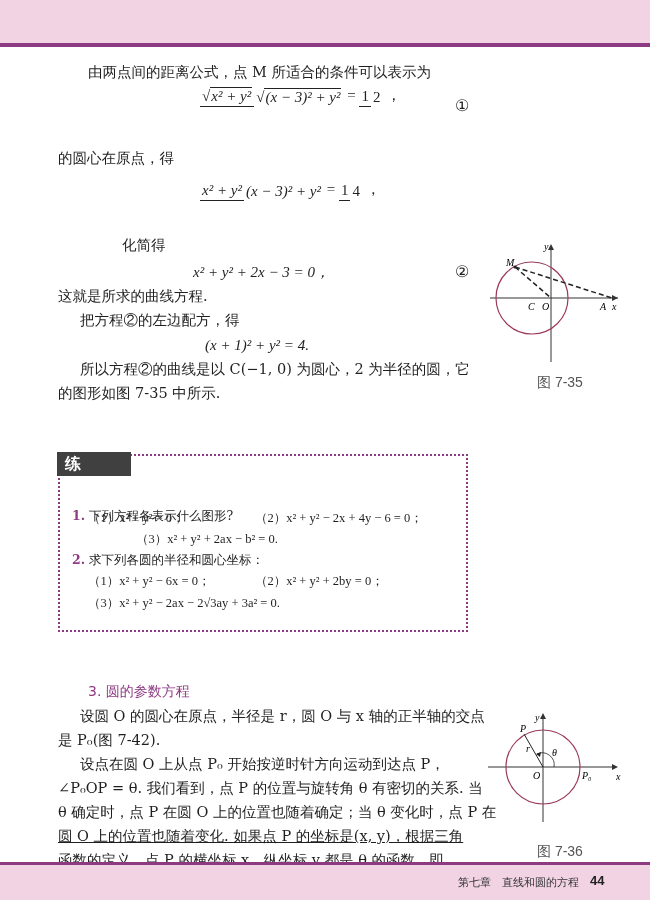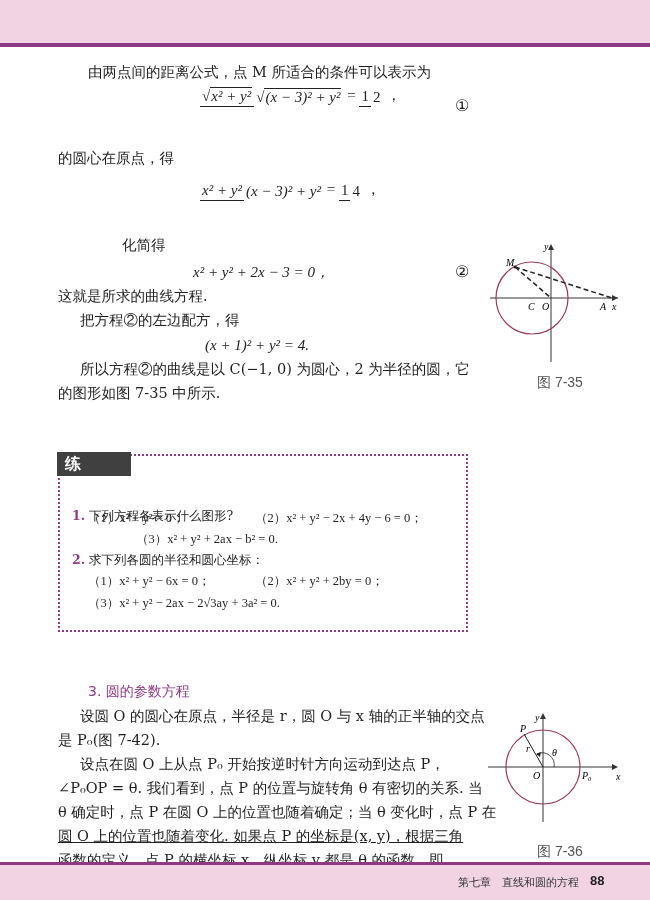--- a/index.html
+++ b/index.html
@@ -144,13 +144,13 @@
   <text x="45" y="69" font-size="10" font-style="italic" font-family="Liberation Serif, serif">O</text>
   <text x="94" y="69" font-size="10" font-style="italic" font-family="Liberation Serif, serif">P₀</text>
   <text x="128" y="70" font-size="10" font-style="italic" font-family="Liberation Serif, serif">x</text>
   <text x="47" y="11" font-size="10" font-style="italic" font-family="Liberation Serif, serif">y</text>
 </svg>
 <div class="fig-caption" style="left:537px; top:843px;">图 7-36</div>
 
 <div class="footer-rule"></div>
 <div class="footer-band"></div>
 <div class="footer-text">第七章　直线和圆的方程</div>
-<div class="page-num">88</div>
+<div class="page-num">44</div>
 
 </body></html>

